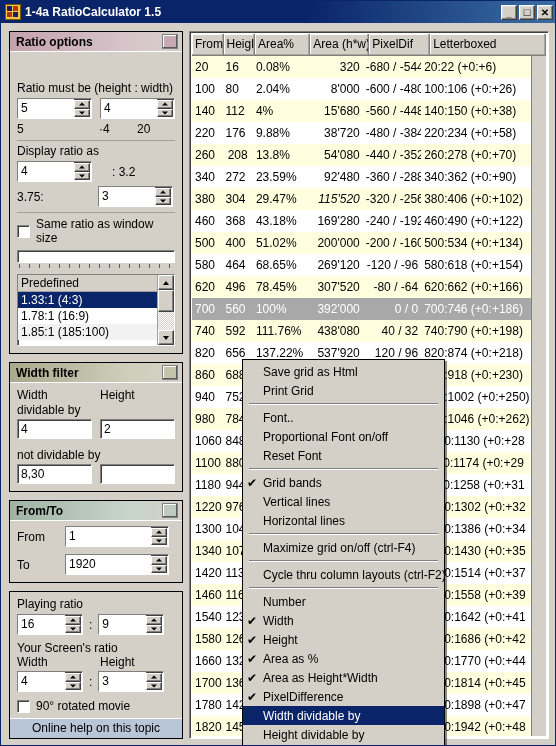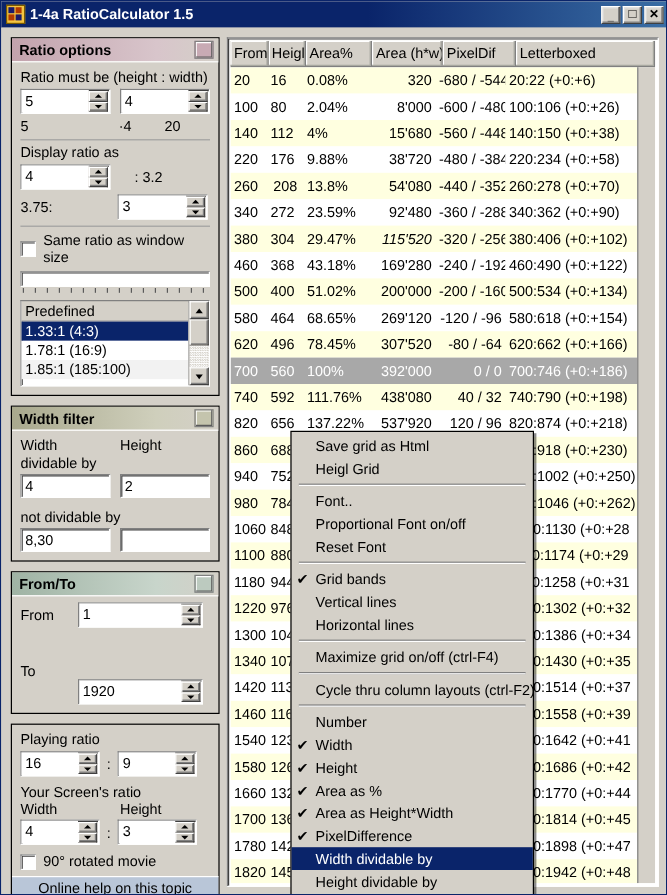--- a/index.html
+++ b/index.html
@@ -185,21 +185,21 @@
 
     <div class="leftcol">
 
       <div class="group">
         <div class="group-hd hd-mauve">
           <div class="t">Ratio options</div>
           <div class="sq"></div>
         </div>
         <div class="gbody">
 
-          <div class="lbl" style="margin-bottom:3px;">Ratio must be (height : width)</div>
+          <div class="lbl" style="margin-bottom:3px;margin-top:24px;">Ratio must be (height : width)</div>
 
           <div class="twocol">
             <div>
               <div class="spin" style="width:100%;">
                 <div class="val">5</div>
                 <div class="btns">
                     <b class="up"></b>
                     <b class="dn"></b>
                   </div>
               </div>
@@ -328,21 +328,21 @@
             <div class="spin" style="width:104px;">
               <div class="val">1</div>
               <div class="btns">
                   <b class="up"></b>
                   <b class="dn"></b>
                 </div>
             </div>
           </div>
           <div class="ratio-row" style="margin-top:7px;">
             <div class="lbl" style="width:42px;">To</div>
-            <div class="spin" style="width:104px;margin-top:36px;">
+            <div class="spin" style="width:104px;">
               <div class="val">1920</div>
               <div class="btns">
                   <b class="up"></b>
                   <b class="dn"></b>
                 </div>
             </div>
           </div>
         </div>
       </div>
 
@@ -666,21 +666,21 @@
       </div>
     </div>
 
     <div class="ctxmenu" id="ctxmenu">
         <div class="mi">
           <span class="ck"></span>
           <span class="tx">Save grid as Html</span>
         </div>
         <div class="mi">
           <span class="ck"></span>
-          <span class="tx">Heigl Grid</span>
+          <span class="tx">Print Grid</span>
         </div>
         <div class="msep"></div>
         <div class="mi">
           <span class="ck"></span>
           <span class="tx">Font..</span>
         </div>
         <div class="mi">
           <span class="ck"></span>
           <span class="tx">Proportional Font on/off</span>
         </div>

